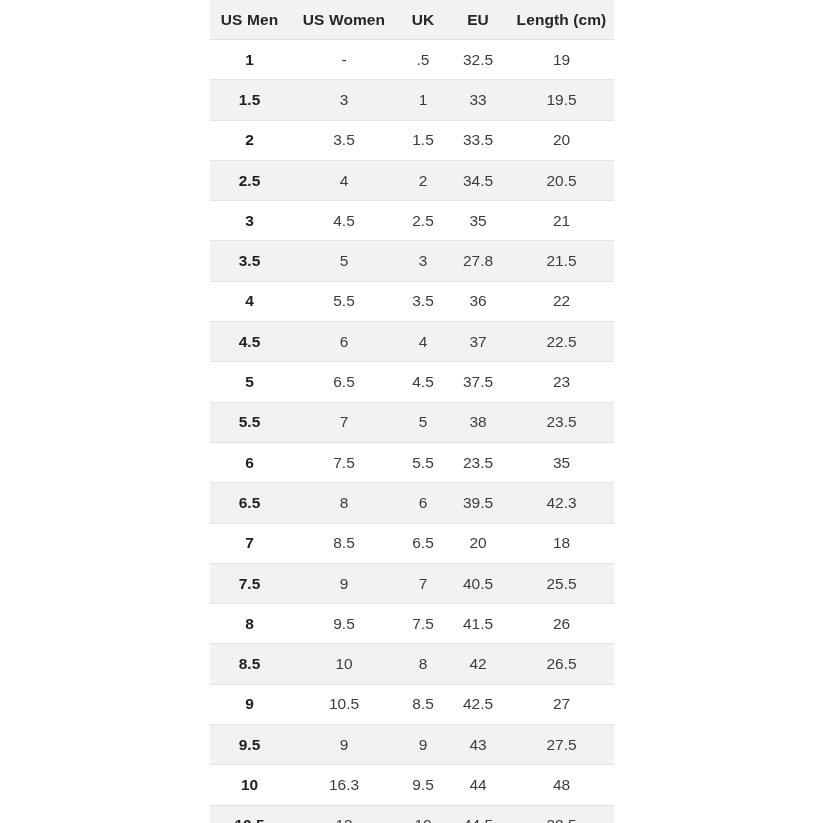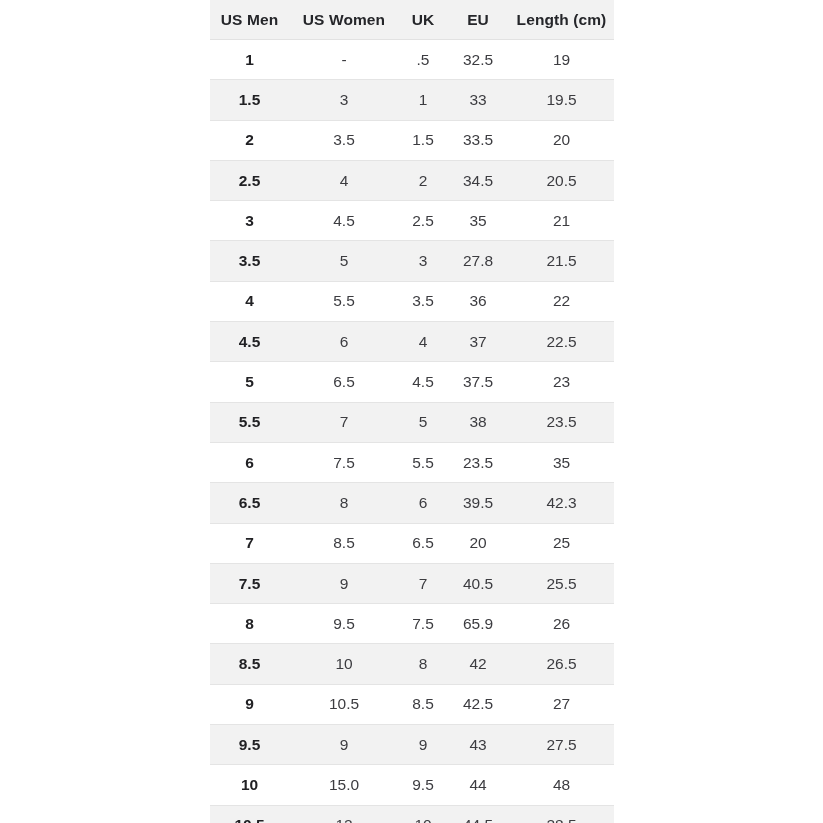--- a/index.html
+++ b/index.html
@@ -181,34 +181,34 @@
             <td>8</td>
             <td>6</td>
             <td>39.5</td>
             <td>42.3</td>
           </tr>
           <tr class="band-white">
             <td class="usmen">7</td>
             <td>8.5</td>
             <td>6.5</td>
             <td>20</td>
-            <td>25</td>
+            <td>18</td>
           </tr>
           <tr class="band-gray">
             <td class="usmen">7.5</td>
             <td>9</td>
             <td>7</td>
             <td>40.5</td>
             <td>25.5</td>
           </tr>
           <tr class="band-white">
             <td class="usmen">8</td>
             <td>9.5</td>
             <td>7.5</td>
-            <td>65.9</td>
+            <td>41.5</td>
             <td>26</td>
           </tr>
           <tr class="band-gray">
             <td class="usmen">8.5</td>
             <td>10</td>
             <td>8</td>
             <td>42</td>
             <td>26.5</td>
           </tr>
           <tr class="band-white">
@@ -220,21 +220,21 @@
           </tr>
           <tr class="band-gray">
             <td class="usmen">9.5</td>
             <td>9</td>
             <td>9</td>
             <td>43</td>
             <td>27.5</td>
           </tr>
           <tr class="band-white">
             <td class="usmen">10</td>
-            <td>15.0</td>
+            <td>16.3</td>
             <td>9.5</td>
             <td>44</td>
             <td>48</td>
           </tr>
           <tr class="band-gray">
             <td class="usmen">10.5</td>
             <td>12</td>
             <td>10</td>
             <td>44.5</td>
             <td>28.5</td>

